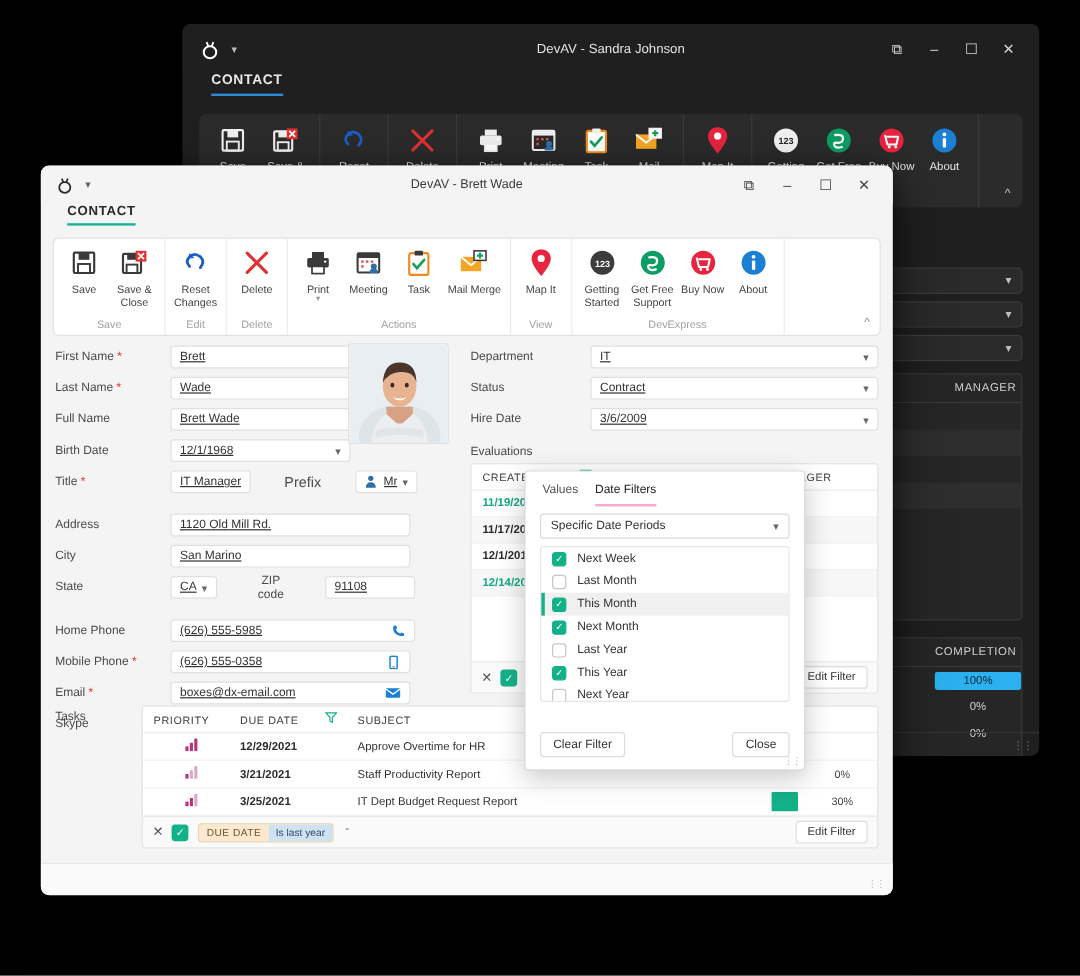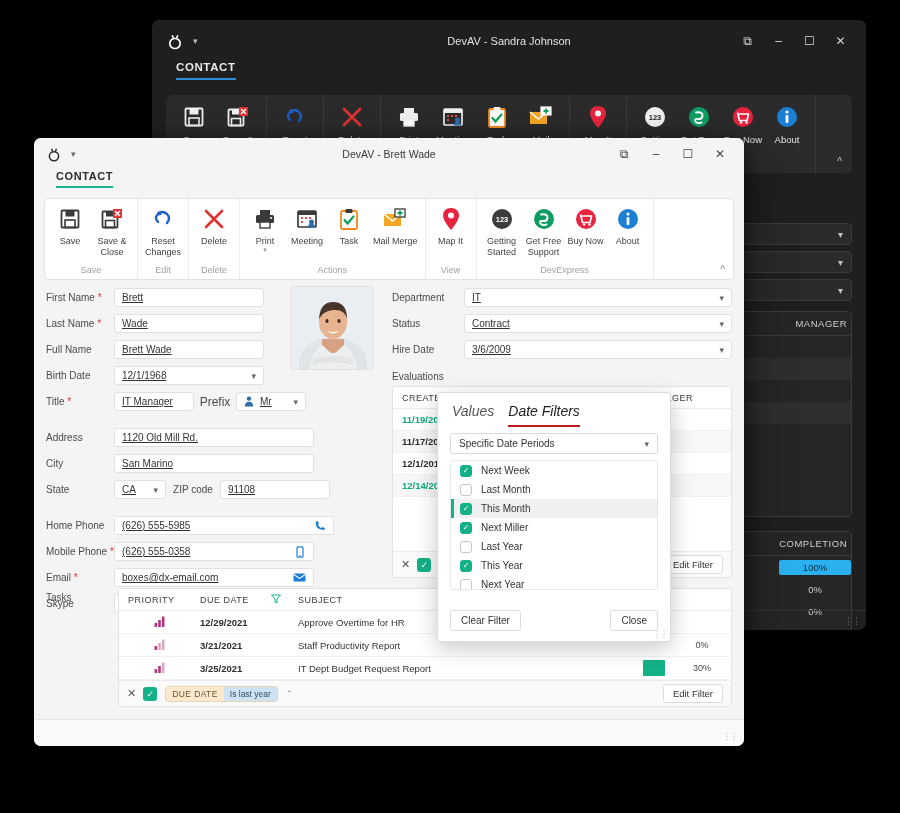--- a/index.html
+++ b/index.html
@@ -113,21 +113,21 @@
   .rg-items { display:flex; flex:1; padding:6px 4px 0 4px; }
   .rg-label { text-align:center; font-size:9px; color:#a0a0a0; padding-bottom:4px; }
   .ri { min-width:42px; text-align:center; font-size:9px; color:#444; line-height:1.2; padding:0 3px;}
   .ri .gl { height:28px; display:flex; align-items:center; justify-content:center; margin-bottom:3px; }
   .ri .sub { font-size:7px; color:#999; line-height:.8; }
   .rcollapse-l { position:absolute; right:8px; bottom:4px; color:#8a8a8a; font-size:10px; }
 
   .content { position:relative; padding:8px 12px 0 12px; }
 
   
-  .frow { display:flex; align-items:center; margin-bottom:7px; height:19px; }
+  .frow { display:flex; align-items:center; margin-bottom:7px; height:19px;gap:28px; }
   .flabel { width:68px; font-size:10px; color:#4a4a4a; flex:none; }
   .req { color:#e03131; font-size:10px; }
   .fld {
     height:19px; background:#fff; border:1px solid #e0e0e0; border-radius:3px;
     display:flex; align-items:center; padding:0 7px; font-size:10px; color:#333;
   }
   .fld .val { flex:1; white-space:nowrap; overflow:hidden;text-decoration:underline; }
   .fld .chev { color:#666; font-size:9px; margin-left:4px; }
   .fld .tail-icon { margin-left:4px; display:flex; }
 
@@ -166,22 +166,22 @@
   .prog-txt { font-size:9px; color:#444; text-align:center; }
 
   
   #filter-popup {
     position:absolute; left:437px; top:392px; width:234px; height:250px;
     background:#fff; border:1px solid #dcdcdc; border-radius:3px;
     box-shadow:0 6px 22px rgba(0,0,0,.22);
     z-index:40;
   }
   #filter-popup .ftabs { display:flex; padding:10px 14px 0 14px; }
-  #filter-popup .ftab { font-size:14px; color:#555; margin-right:14px; padding-bottom:6px;font-style:italic; }
-  #filter-popup .ftab.active { color:#222; border-bottom:2px solid #b91c1c; }
+  #filter-popup .ftab { font-size:10px; color:#555; margin-right:14px; padding-bottom:6px; }
+  #filter-popup .ftab.active { color:#222; border-bottom:2px solid #f9a8d4; }
   #filter-popup .fsel {
     margin:6px 12px 0 12px; height:21px; border:1px solid #dadada; border-radius:3px;
     display:flex; align-items:center; padding:0 8px; font-size:10px; color:#333;
   }
   #filter-popup .fsel .chev { margin-left:auto; font-size:9px; color:#666; }
   #filter-popup .flist {
     margin:6px 12px 0 12px; border:1px solid #e6e6e6; border-radius:3px; height:130px;
     overflow:hidden; background:#fff;
   }
   #filter-popup .fitem { display:flex; align-items:center; height:19px; padding-left:9px; font-size:10px; color:#333; position:relative;}
@@ -1030,21 +1030,21 @@
       <div class="fitem ">
          <span class="cb "></span>
          <span>Last Month</span>
        </div>
       <div class="fitem hl">
          <span class="cb on">✓</span>
          <span>This Month</span>
        </div>
       <div class="fitem ">
          <span class="cb on">✓</span>
-         <span>Next Miller</span>
+         <span>Next Month</span>
        </div>
       <div class="fitem ">
          <span class="cb "></span>
          <span>Last Year</span>
        </div>
       <div class="fitem ">
          <span class="cb on">✓</span>
          <span>This Year</span>
        </div>
       <div class="fitem ">

